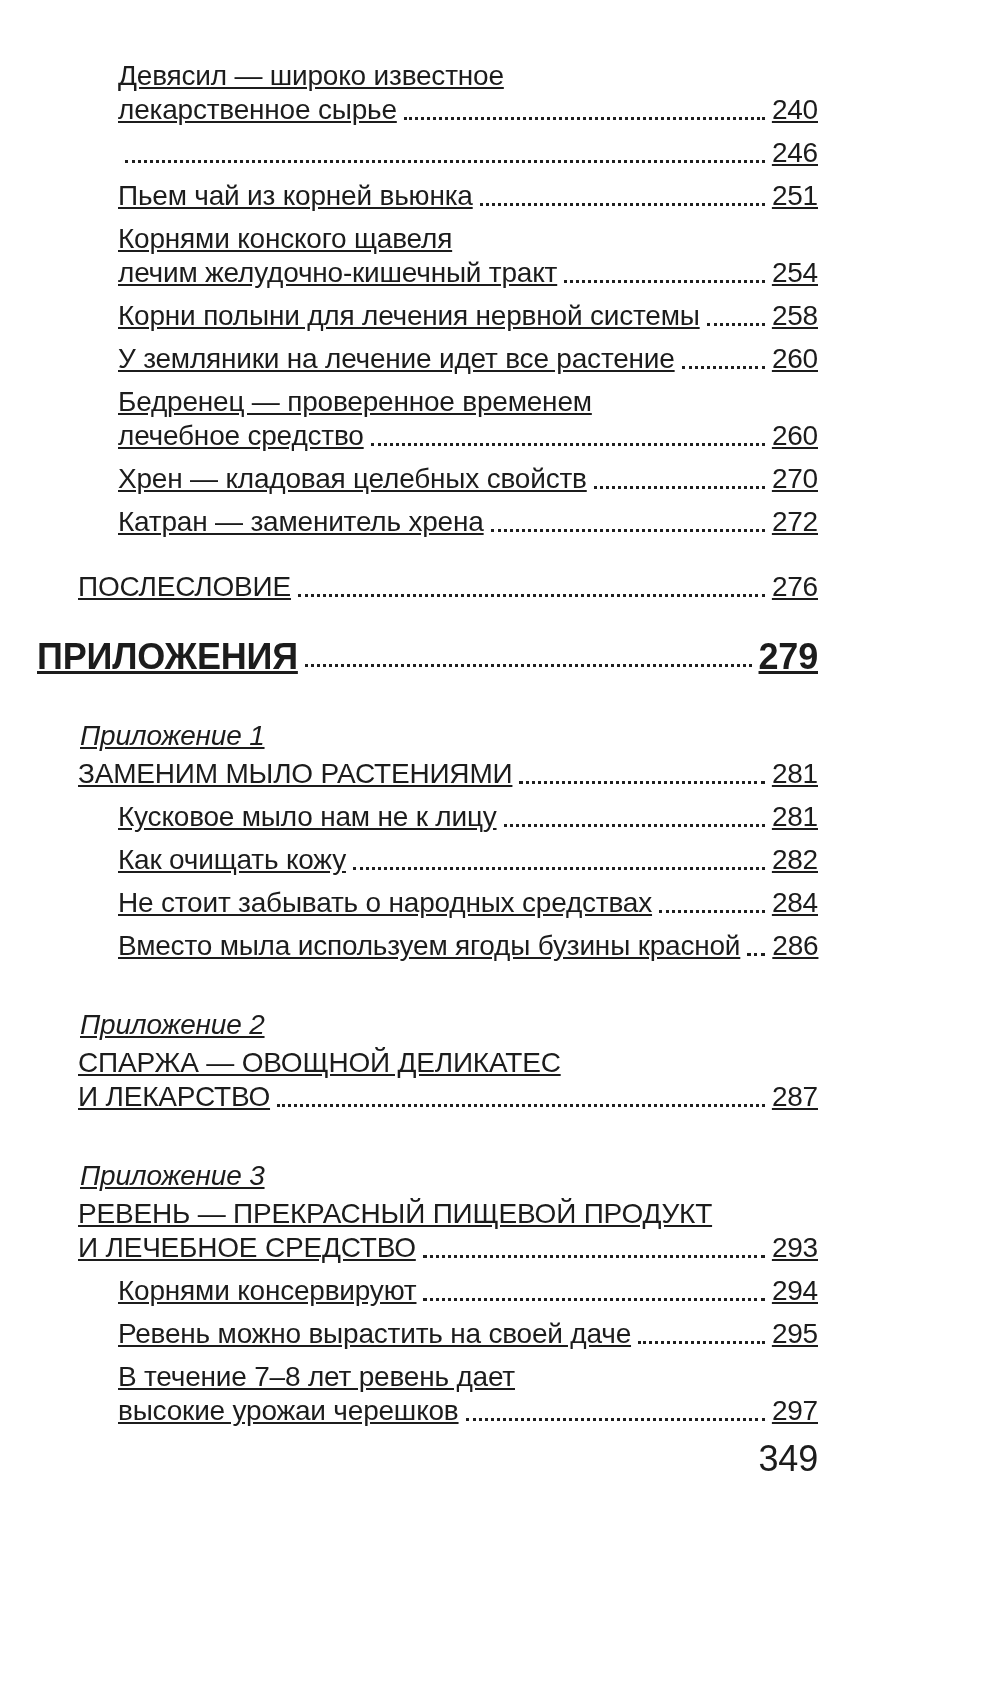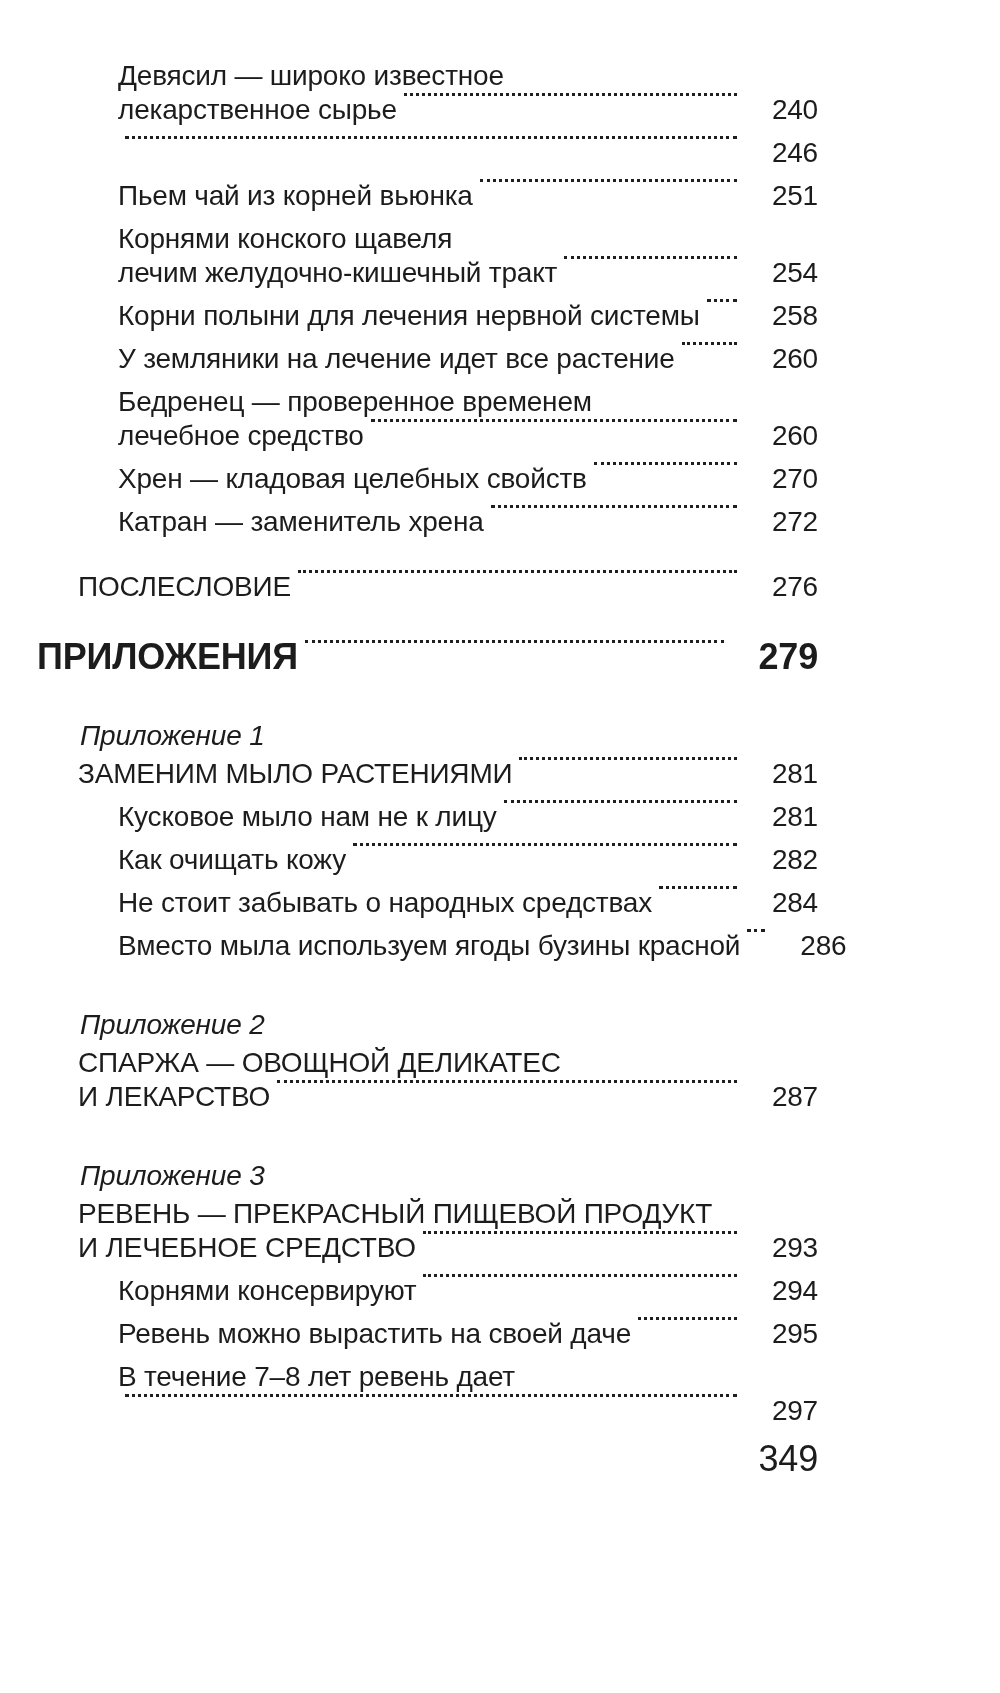--- a/index.html
+++ b/index.html
@@ -14,35 +14,35 @@
     font-family: "Liberation Sans", "DejaVu Sans", sans-serif;
     overflow: hidden;
   }
   main {
     box-sizing: border-box;
     padding: 50px 182px 0 37px; 
   }
   .entry { }
   .entry .line {
     display: flex;
-    align-items: flex-start;
+    align-items: flex-end;
     line-height: 34px;
     font-size: 28px;
     letter-spacing: -0.2px;
     white-space: nowrap;
+    text-decoration: underline;
   }
   .dots {
     flex: 1 1 auto;
     min-width: 18px;
     border-bottom: 3px dotted #1f1f1f;
     margin: 0 7px 7px 7px;
   }
   .pagenum {
     flex: 0 0 auto;
-    margin-left: 28px;
   }
 
   
   .style-sub        { padding-left: 81px; margin-top: 9px;  }
   .style-section    { padding-left: 41px; margin-top: 31px; }
   .style-part       { padding-left: 0;    margin-top: 36px; font-weight: bold; }
   .style-part .line { font-size: 36px; }
   .style-applabel   { padding-left: 43px; margin-top: 45px; font-style: italic; }
   .style-appsection { padding-left: 41px; margin-top: 4px;  }
 
@@ -226,19 +226,20 @@
           <span class="title">Ревень можно вырастить на своей даче</span>
           <span class="dots"></span>
           <span class="pagenum">295</span>
         </div>
       </div>
       <div class="entry style-sub">
         <div class="line">
           <span class="title">В течение 7–8 лет ревень дает</span>
         </div>
         <div class="line">
+          <span class="title">высокие урожаи черешков</span>
           <span class="dots"></span>
           <span class="pagenum">297</span>
         </div>
       </div>
     </div>
   <div class="footer-pagenum">349</div>
 </main>
 
 </body></html>

